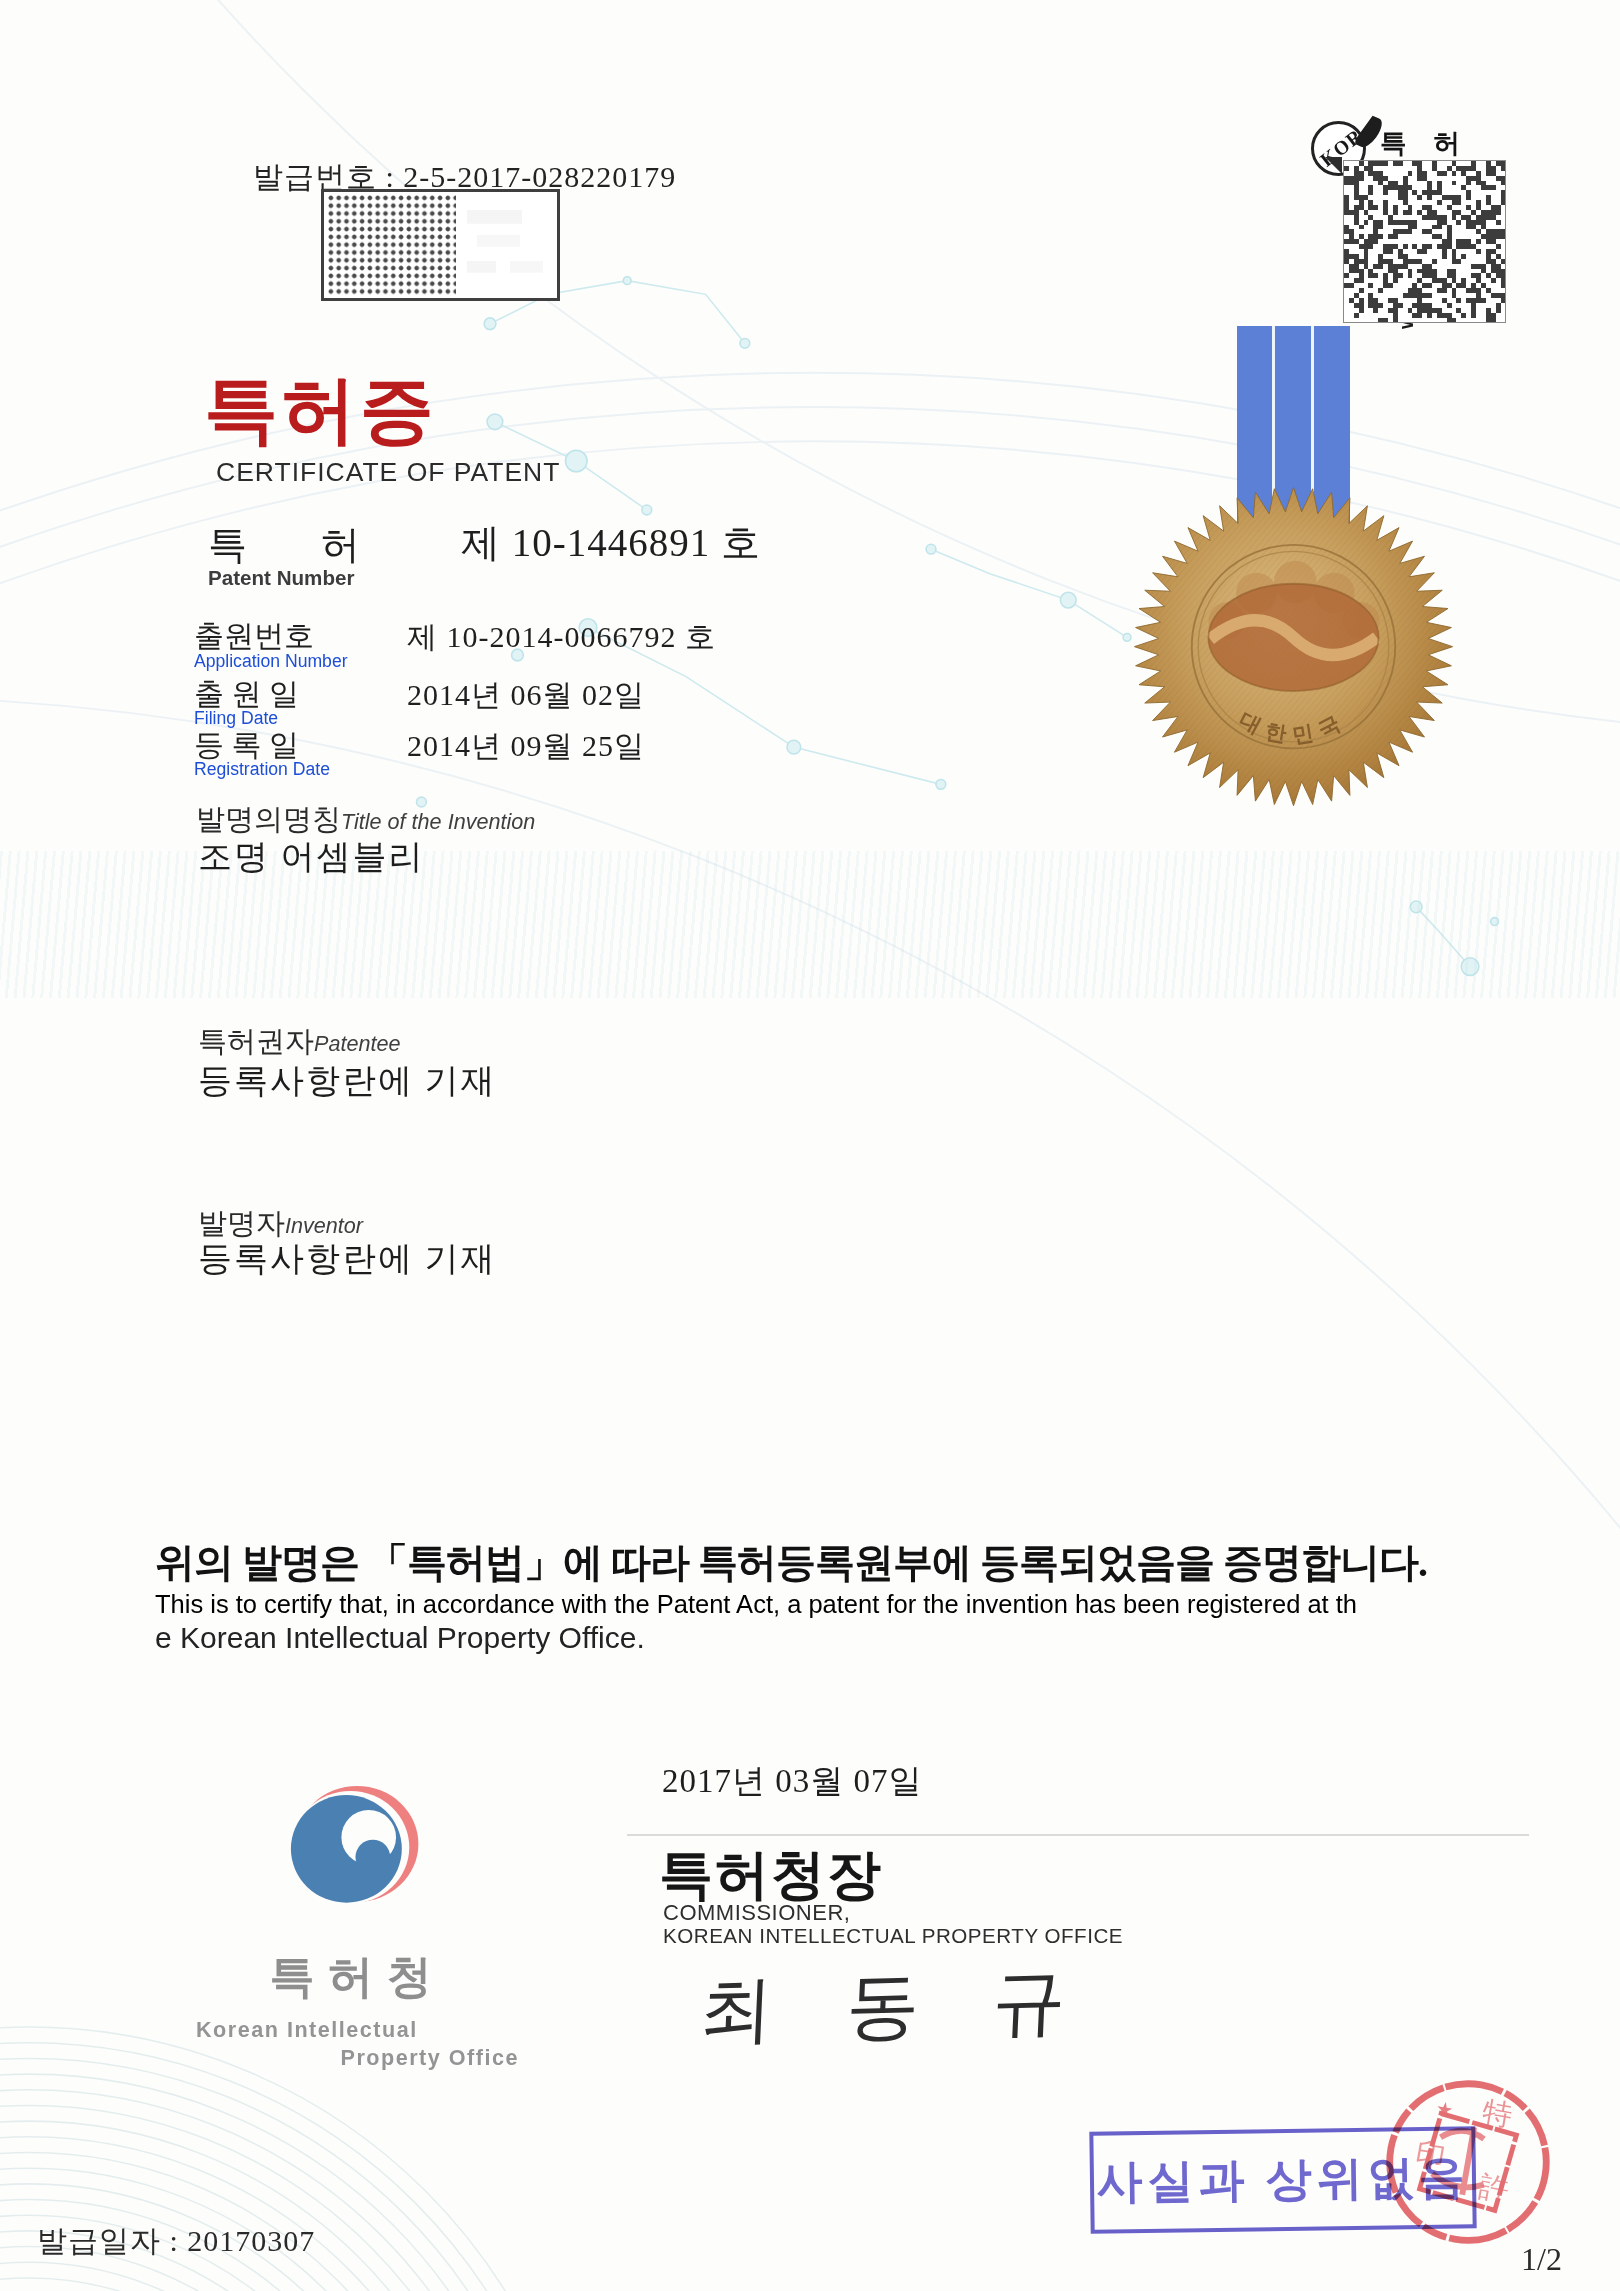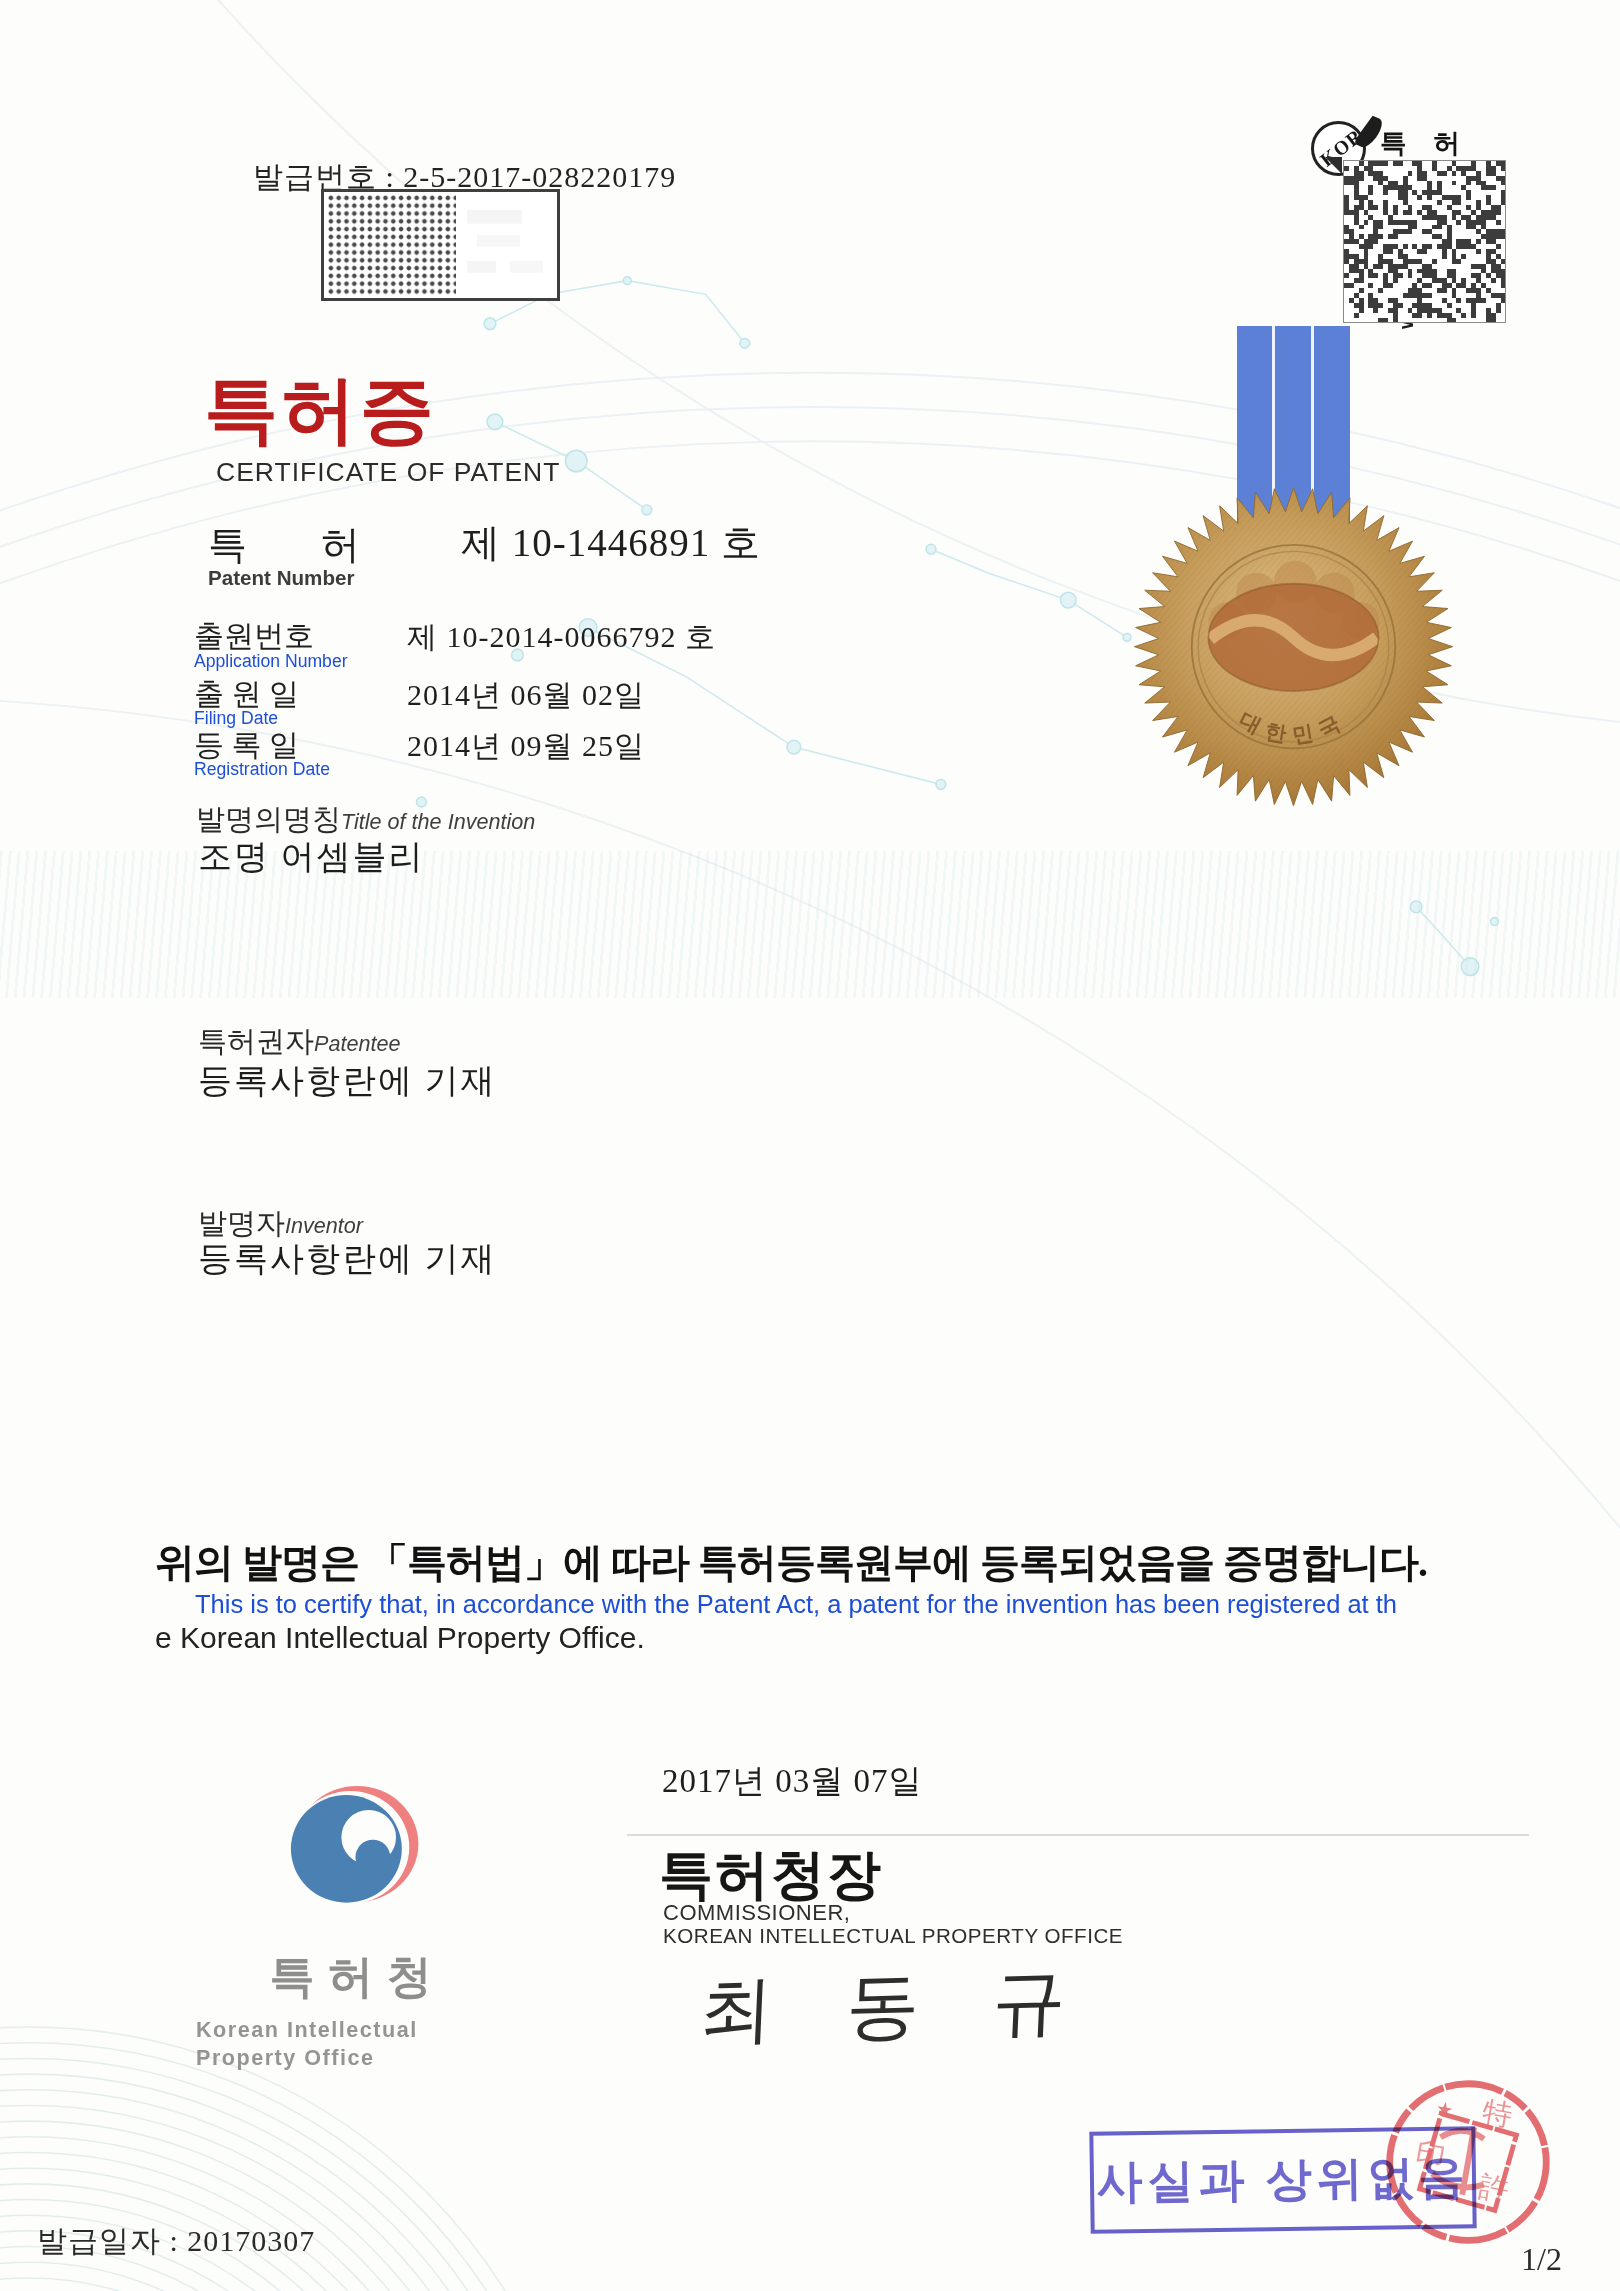--- a/index.html
+++ b/index.html
@@ -65,38 +65,38 @@
   .f-en{left:194px;font-size:17.6px;color:#1d4ed8;}
   .f-val{left:407px;font-size:30px;color:#1f1f1f;letter-spacing:1px;}
 
   
   .sec-label{font-size:29px;color:#2a2a2a;}
   .sec-label .en{font-size:21.6px;color:#3f3f3f;font-family:"Liberation Sans","DejaVu Sans",sans-serif;font-style:italic;}
   .sec-value{font-size:34px;letter-spacing:2px;color:#1d1d1d;}
 
   
   .stmt-ko{left:155px;top:1535px;font-size:40px;font-weight:700;letter-spacing:-1px;white-space:nowrap;color:#121212;}
-  .stmt-en1{left:155px;top:1590px;font-size:25.5px;white-space:nowrap;color:#1d4ed8;margin-left:40px;}
+  .stmt-en1{left:155px;top:1590px;font-size:25.5px;white-space:nowrap;color:#000000;}
   .stmt-en2{left:155px;top:1621px;font-size:30px;color:#232323;}
 
   
   .iss-date{left:662px;top:1759px;font-size:33px;letter-spacing:1px;}
   .fold-line{left:627px;top:1834px;width:902px;height:2px;background:#c9c9c9;opacity:.65;}
   .comm-ko{left:659px;top:1839px;font-size:54px;font-weight:900;letter-spacing:2px;color:#161616;}
   .comm-en1{left:663px;top:1900px;font-size:22px;color:#2e2e2e;letter-spacing:0.5px;}
   .comm-en2{left:663px;top:1924px;font-size:20.6px;color:#2e2e2e;letter-spacing:0.5px;}
   .signature{left:700px;top:1958px;font-size:73px;color:#2d2d2d;word-spacing:51px;
     transform:rotate(-1.5deg) skewX(-4deg);letter-spacing:2px;}
 
   
   svg.kipologo{left:267px;top:1776px;width:167px;height:149px;}
   .logo-ko{left:235px;top:1947px;width:245px;text-align:center;font-size:45px;font-weight:700;
     letter-spacing:13.7px;color:#8e8e8e;}
   .logo-en1{left:196px;top:2017px;width:323px;text-align:left;font-size:21.6px;color:#949494;letter-spacing:1.5px;font-weight:700;}
-  .logo-en2{left:196px;top:2045px;width:323px;text-align:left;font-size:21.6px;color:#949494;letter-spacing:1.5px;font-weight:700;}
+  .logo-en2{left:196px;top:2045px;width:323px;text-align:right;font-size:21.6px;color:#949494;letter-spacing:1.5px;font-weight:700;}
 
   
   .v-stamp{left:1090px;top:2129px;width:378px;height:94px;border:4.9px solid #4f46c5;
     transform:rotate(-.8deg);opacity:.85;mix-blend-mode:multiply;z-index:4;
     display:flex;align-items:center;justify-content:center;background:rgba(255,255,255,0);}
   .v-stamp span{font-size:46px;font-weight:700;color:#564ecb;letter-spacing:4.9px;white-space:nowrap;}
   svg.seal{left:1378px;top:2064px;width:180px;height:196px;opacity:.85;mix-blend-mode:multiply;z-index:5;}
 
   
   .issue-date{left:37px;top:2221px;font-size:30px;color:#2a2a2a;letter-spacing:1px;}

